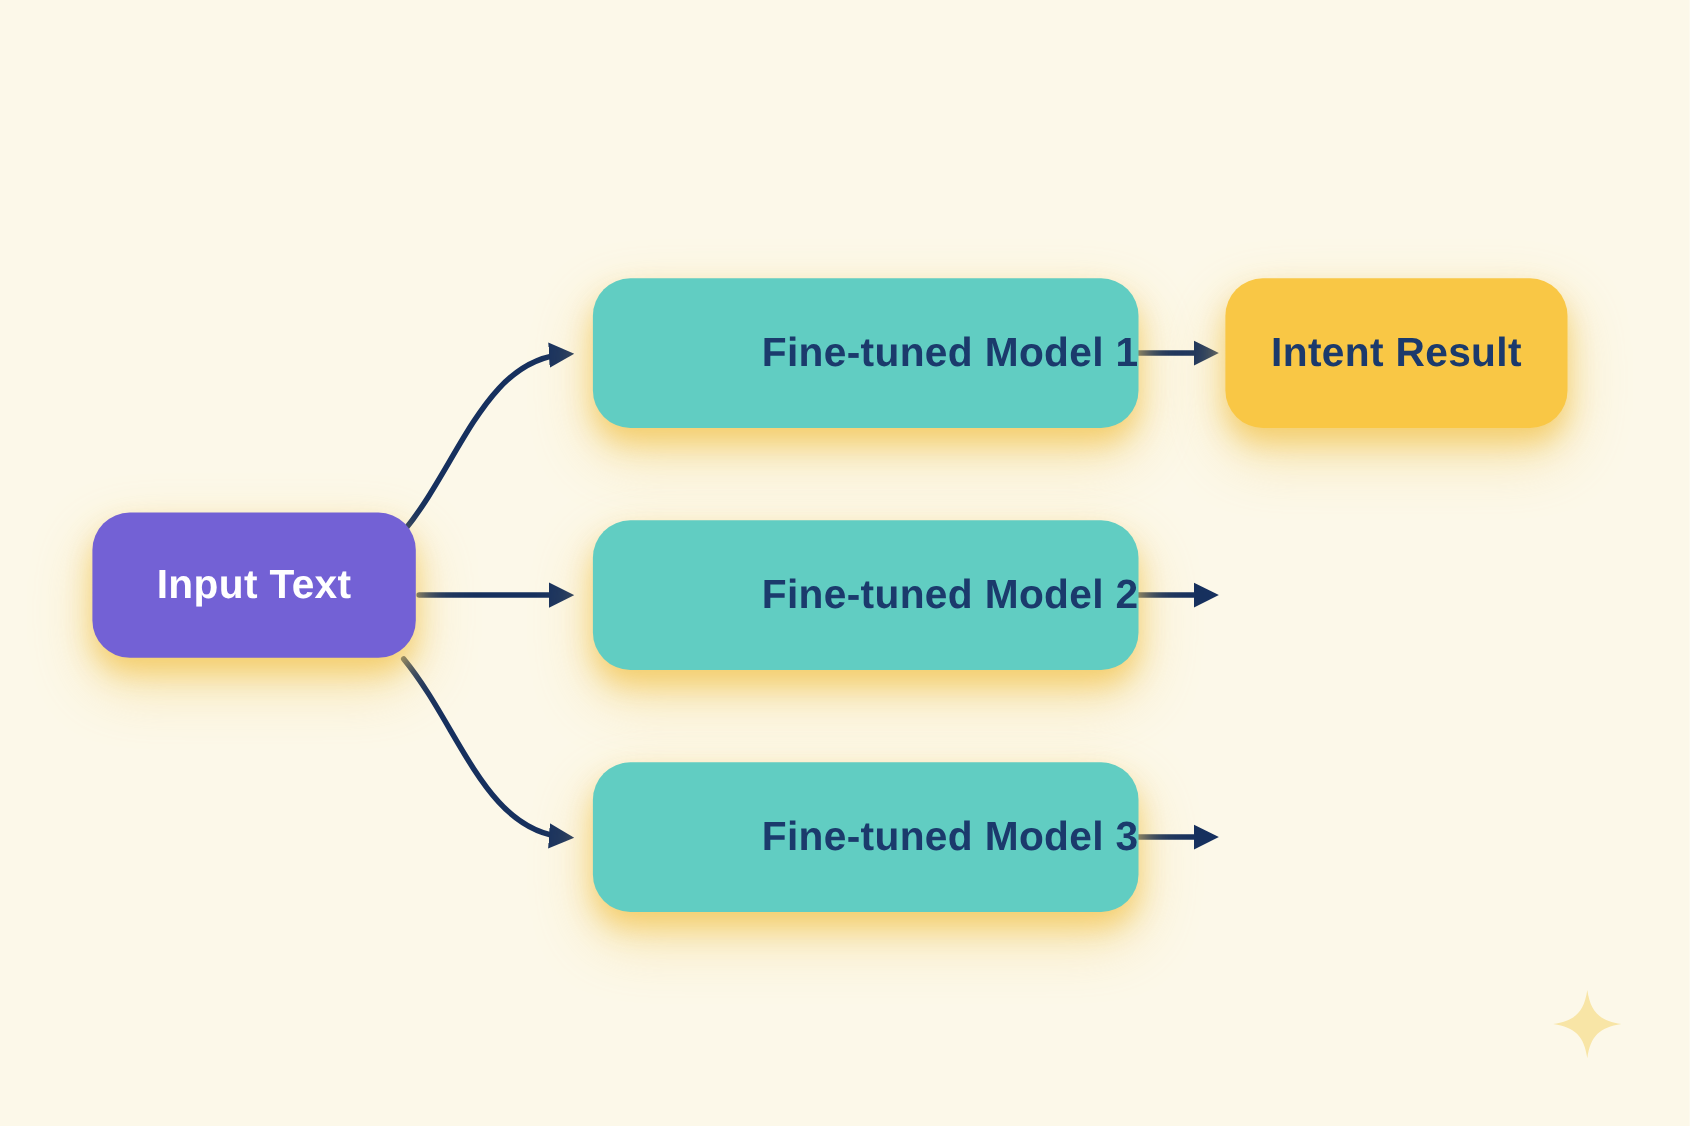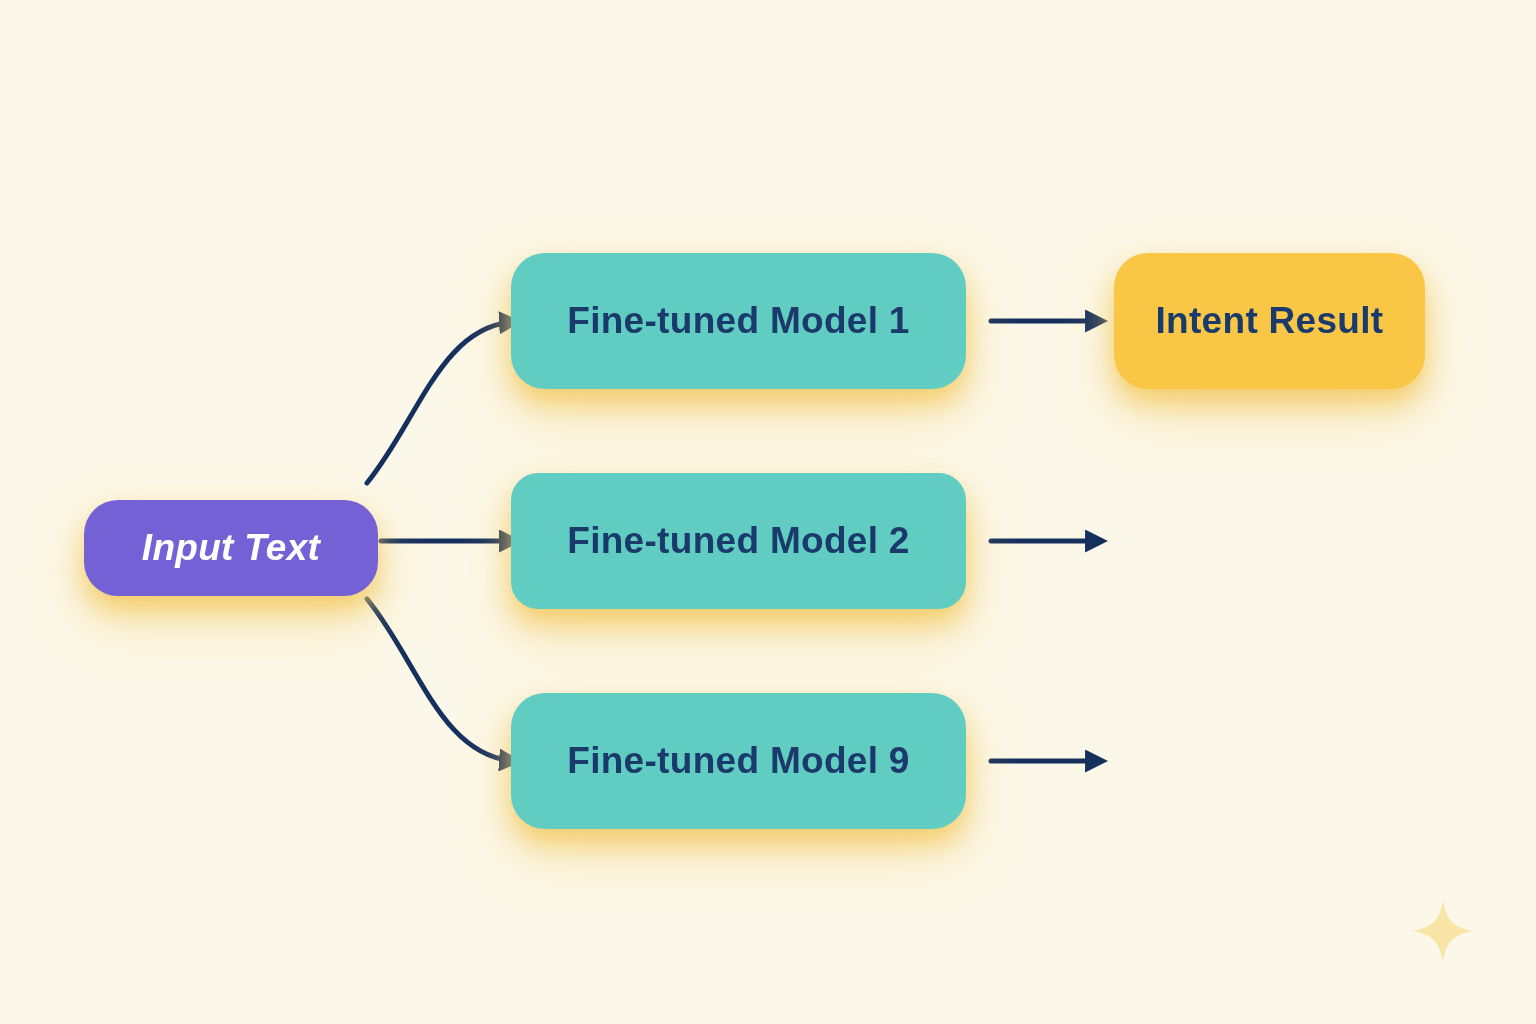--- a/index.html
+++ b/index.html
@@ -18,35 +18,35 @@
     justify-content: center;
     border-radius: 34px;
     font-weight: 700;
     font-size: 37px;
     letter-spacing: 0.3px;
     color: var(--label-text, #1B3A6C);
     box-shadow: 0 14px 26px -2px rgba(243, 203, 100, 0.9),
                 0 24px 52px 2px rgba(243, 203, 100, 0.45);
   }
   .node--input {
-    left: 84px; top: 500px; width: 294px; height: 96px;
+    left: 84px; top: 466px; width: 294px; height: 132px;
     background: var(--input-box, #7361D5);
     color: var(--input-text, #FFFFFF);
-    font-style: italic;
   }
   .node--model {
-    left: 511px; width: 455px; height: 136px;
+    left: 539px; width: 496px; height: 136px;
     background: var(--model-box, #61CDC2);
+    justify-content: flex-end;
   }
   .node--result {
     left: 1114px; width: 311px; height: 136px;
     background: var(--result-box, #F9C745);
   }
   .row-0 { top: 253px; }
-  .row-1 { top: 473px; border-radius: 27px; }
+  .row-1 { top: 473px; }
   .row-2 { top: 693px; }
 
   .arrows {
     position: absolute;
     left: 0; top: 0;
     width: 1536px; height: 1024px;
   }
   .arrow {
     fill: none;
     stroke: var(--arrow, #16305E);
@@ -85,21 +85,21 @@
     <span>Input Text</span>
   </div>
 
   <div class="node node--model row-0">
     <span>Fine-tuned Model 1</span>
   </div>
   <div class="node node--model row-1">
     <span>Fine-tuned Model 2</span>
   </div>
   <div class="node node--model row-2">
-    <span>Fine-tuned Model 9</span>
+    <span>Fine-tuned Model 3</span>
   </div>
 
   <div class="node node--result row-0">
     <span>Intent Result</span>
   </div>
 
   <svg class="sparkle" viewBox="0 0 66 66" xmlns="http://www.w3.org/2000/svg" aria-hidden="true">
     <path d="M33 2 C36 22 44 30 64 33 C44 36 36 44 33 64 C30 44 22 36 2 33 C22 30 30 22 33 2 Z"></path>
   </svg>
 

